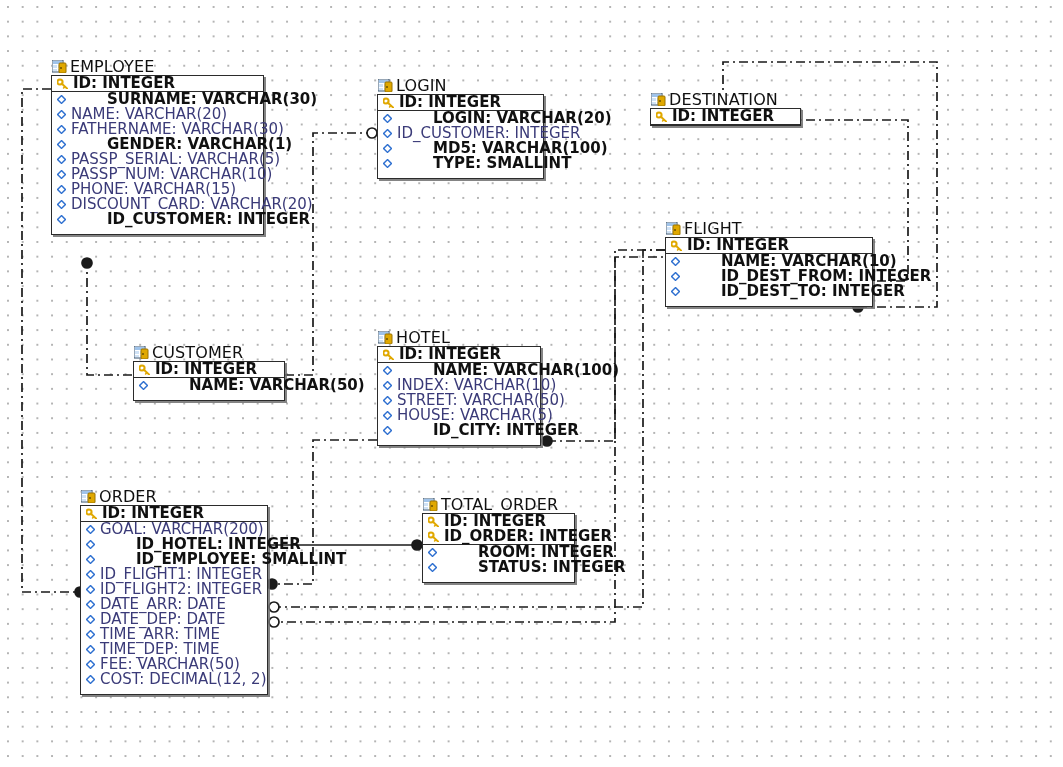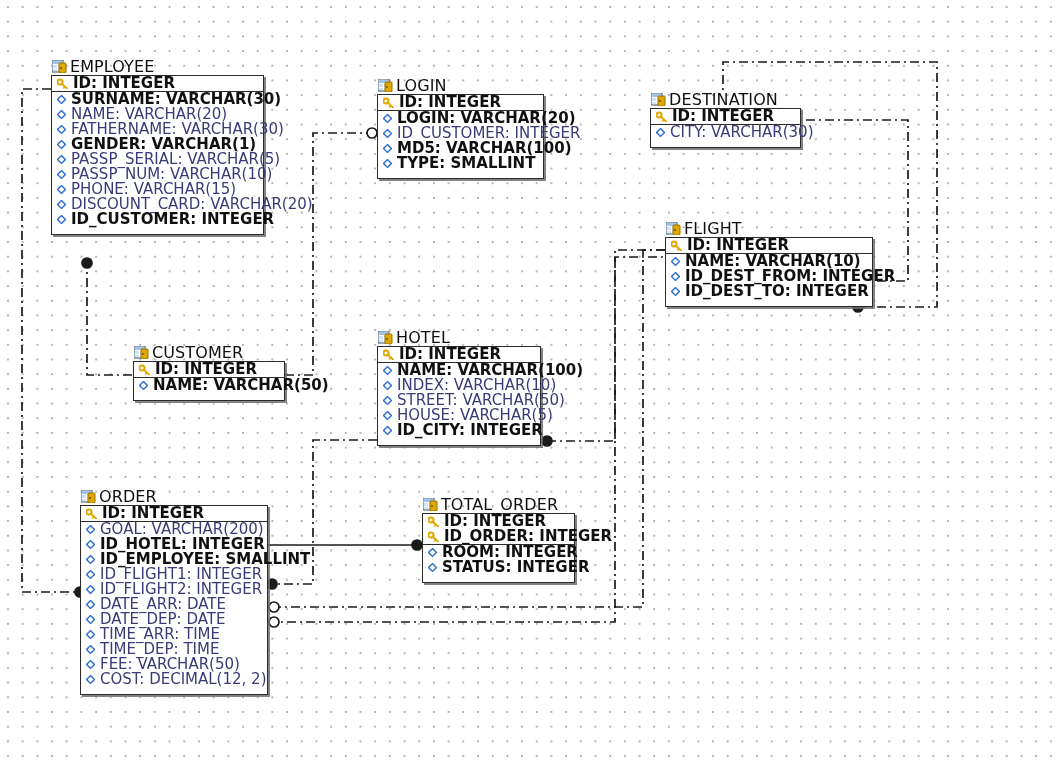--- a/index.html
+++ b/index.html
@@ -70,20 +70,21 @@
     color: #1a1a66;
     line-height: 13px;
   }
   .attr.pk .attr-label {
     font-weight: bold;
     color: #101010;
   }
   .attr.bold .attr-label {
     font-weight: bold;
     color: #101010;
+    margin-left: 36px;
   }
   .attr.plain .attr-label {
     color: #3a3a78;
   }
   .spacer-row { height: 7px; }
 
   
   .ico { flex: 0 0 auto; display: block; }
   .ico-table { width: 15px; height: 13px; }
   .ico-key   { width: 11px; height: 11px; }
@@ -274,29 +275,20 @@
           <div class="pk-group">
             <div class="attr pk">
               <svg class="ico ico-key" viewBox="0 0 11 11">
                 <circle cx="3" cy="4" r="2.6" fill="none" stroke="#e0a800" stroke-width="2"></circle>
                 <path d="M4.6 5.6 L10 10.4" stroke="#e0a800" stroke-width="2" stroke-linecap="round"></path>
                 <path d="M7.6 8.9 L6.6 10.0" stroke="#e0a800" stroke-width="1.6" stroke-linecap="round"></path>
               </svg>
               <span class="attr-label">ID: INTEGER</span>
             </div>
           </div>
-          <div>
-            <div class="attr plain">
-              <svg class="ico ico-dia" viewBox="0 0 9 9">
-                <path d="M4.5 0.6 L8.4 4.5 L4.5 8.4 L0.6 4.5 Z" fill="#ffffff" stroke="#2d6fd0" stroke-width="1.4"></path>
-              </svg>
-              <span class="attr-label">CITY: VARCHAR(30)</span>
-            </div>
-            <div class="spacer-row"></div>
-          </div>
         </div>
       </div>
       <div class="entity" style="left: 665px; top: 221px; width: 208px;">
         <div class="ent-header">
           <svg class="ico ico-table" viewBox="0 0 15 13">
             <rect x="0" y="0" width="11" height="12" fill="#ffffff" stroke="#33506e" stroke-width="1"></rect>
             <rect x="1" y="1" width="9" height="3" fill="#9fc3ea"></rect>
             <rect x="1" y="5" width="4" height="3" fill="#cfe2f6"></rect>
             <rect x="6" y="5" width="4" height="3" fill="#cfe2f6"></rect>
             <rect x="1" y="9" width="4" height="2" fill="#cfe2f6"></rect>

